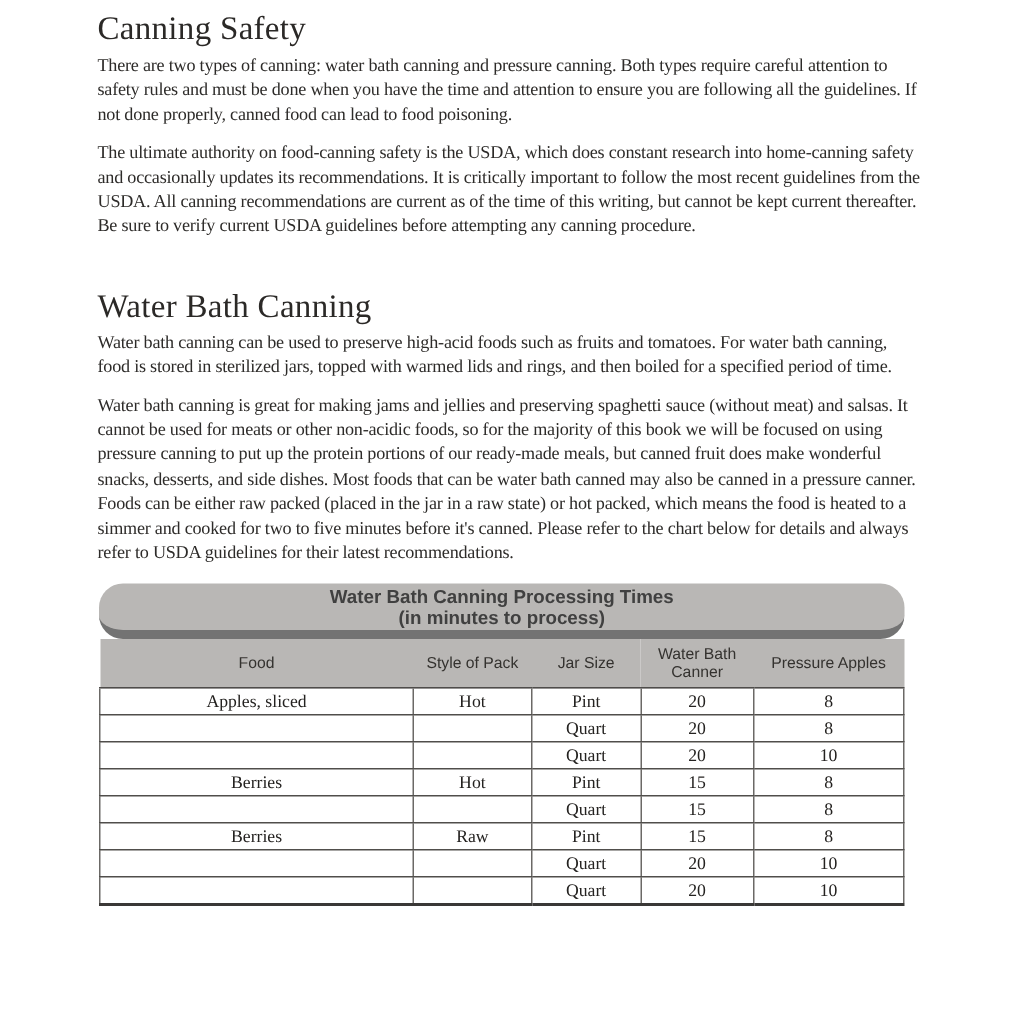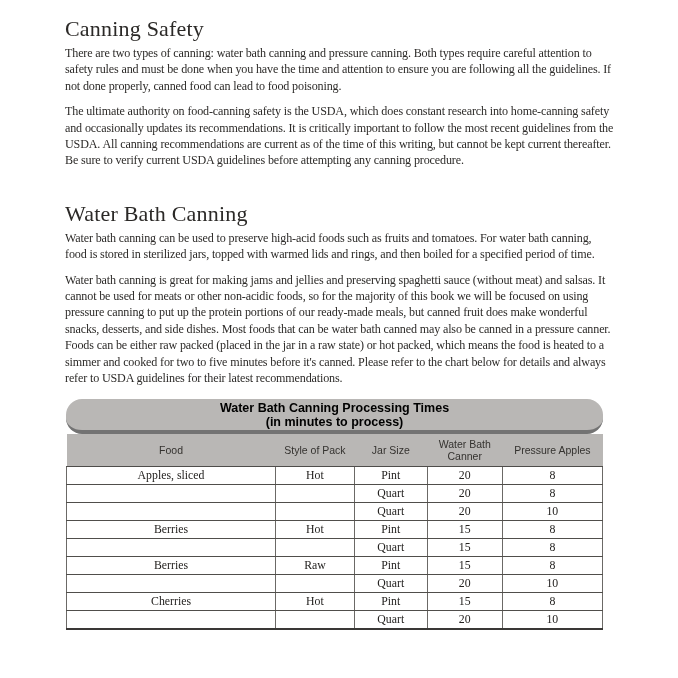--- a/index.html
+++ b/index.html
@@ -1,21 +1,21 @@
 <!DOCTYPE html>
 <html><head>
 <meta charset="utf-8">
 <style>
   html,body { margin:0; padding:0; background:#ffffff; }
   .page {
     position: relative;
     width: 678px; height: 678px;
     box-sizing: border-box;
     background: #ffffff;
-    padding: 16px 64px 0 65px;
+    padding: 6px 64px 0 65px;
     overflow: hidden;
     font-family: "Liberation Serif", serif;
   }
   h1 {
     font-family: "Liberation Serif", serif;
     font-weight: 400;
     font-size: 22px;
     line-height: 25px;
     letter-spacing: 0.2px;
     color: #2b2927;
@@ -28,27 +28,27 @@
     letter-spacing: -0.15px;
     color: #2d2b29;
     margin: 0 0 9px 0;
   }
   .canning-table {
     width: 537px;
     margin: 12px 0 0 1px;
   }
   .t-title {
     background: #b9b7b5;
-    border-bottom: 4px solid #737373;
+    border-bottom: 6px solid #737373;
     text-align: center;
     font-family: "Liberation Sans", sans-serif;
     font-weight: 700;
     font-size: 12.5px;
     line-height: 14px;
-    color: #000000;
+    color: #404040;
     padding: 2px 0 1px 0;
     border-radius: 16px;
   }
   table {
     width: 100%;
     border-collapse: collapse;
     table-layout: fixed;
   }
   thead th {
     background: #b9b7b5;
@@ -163,27 +163,20 @@
           <td>8</td>
         </tr>
         <tr>
           <td></td>
           <td></td>
           <td>Quart</td>
           <td>20</td>
           <td>10</td>
         </tr>
         <tr>
-          <td>Cherries</td>
-          <td>Hot</td>
-          <td>Pint</td>
-          <td>15</td>
-          <td>8</td>
-        </tr>
-        <tr>
           <td></td>
           <td></td>
           <td>Quart</td>
           <td>20</td>
           <td>10</td>
         </tr>
       </tbody>
     </table>
   </div>
 

